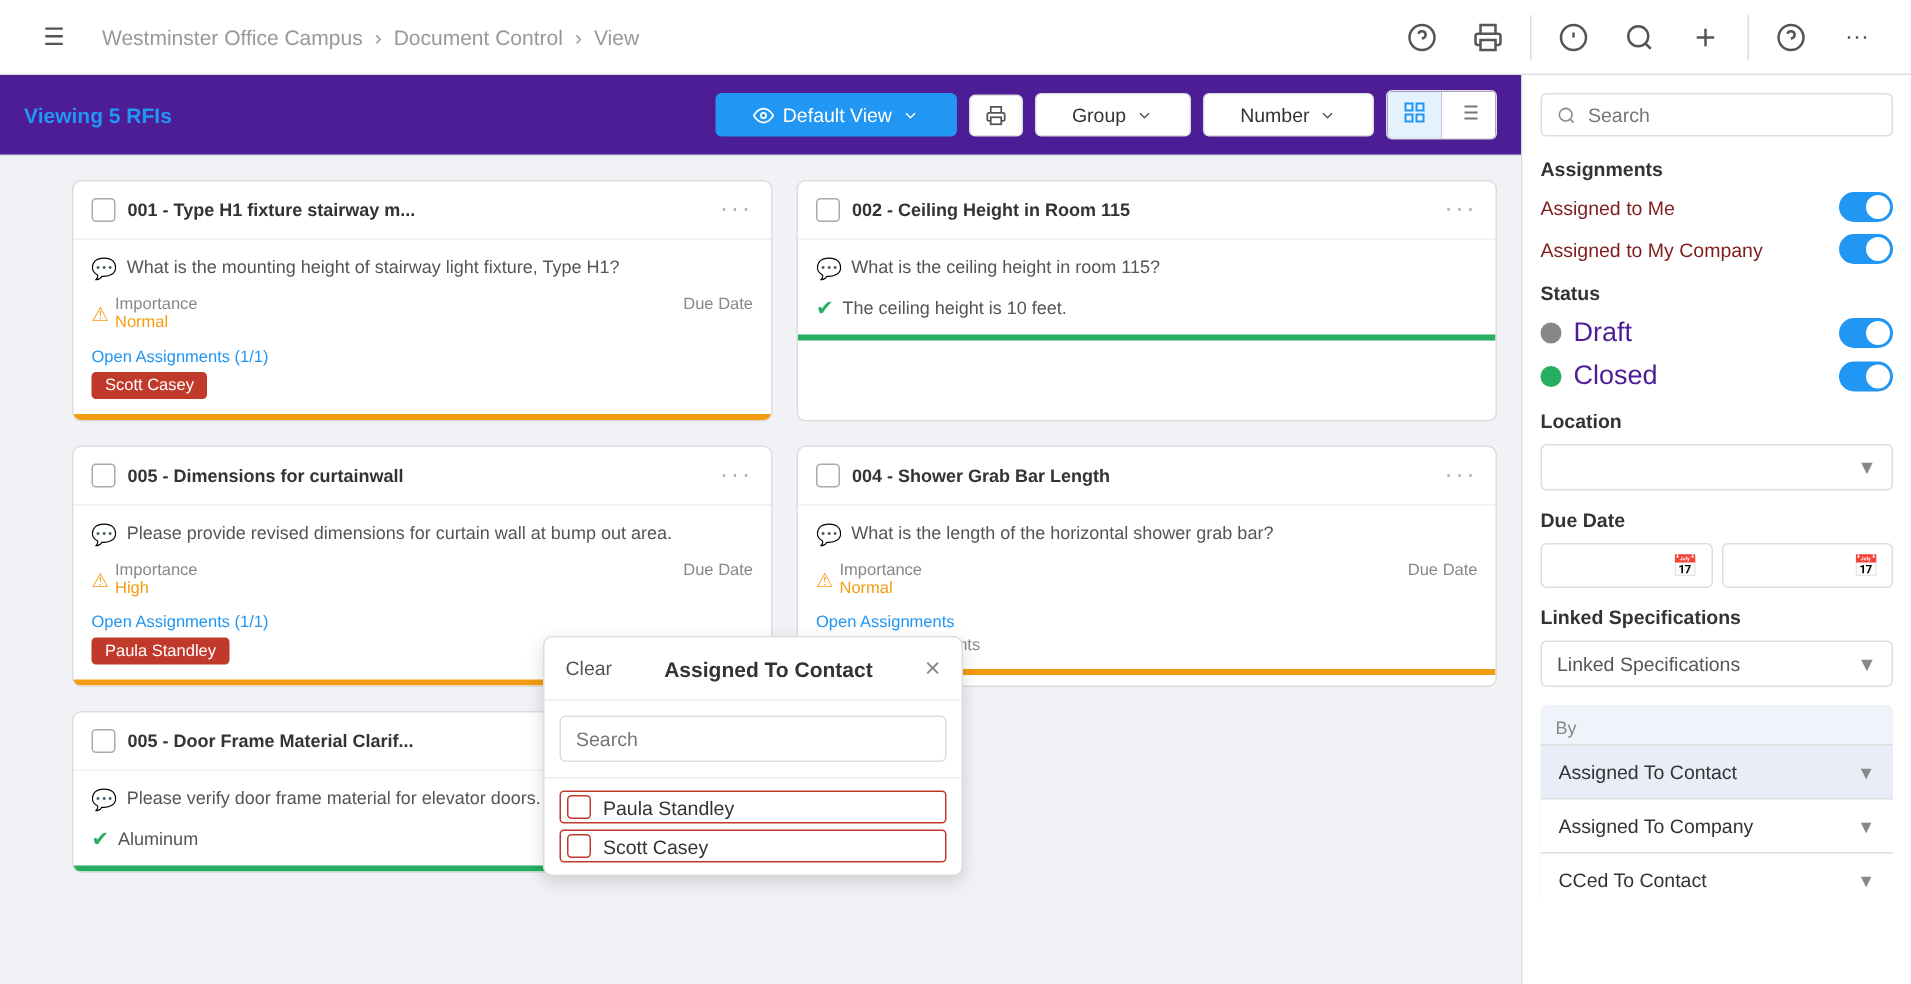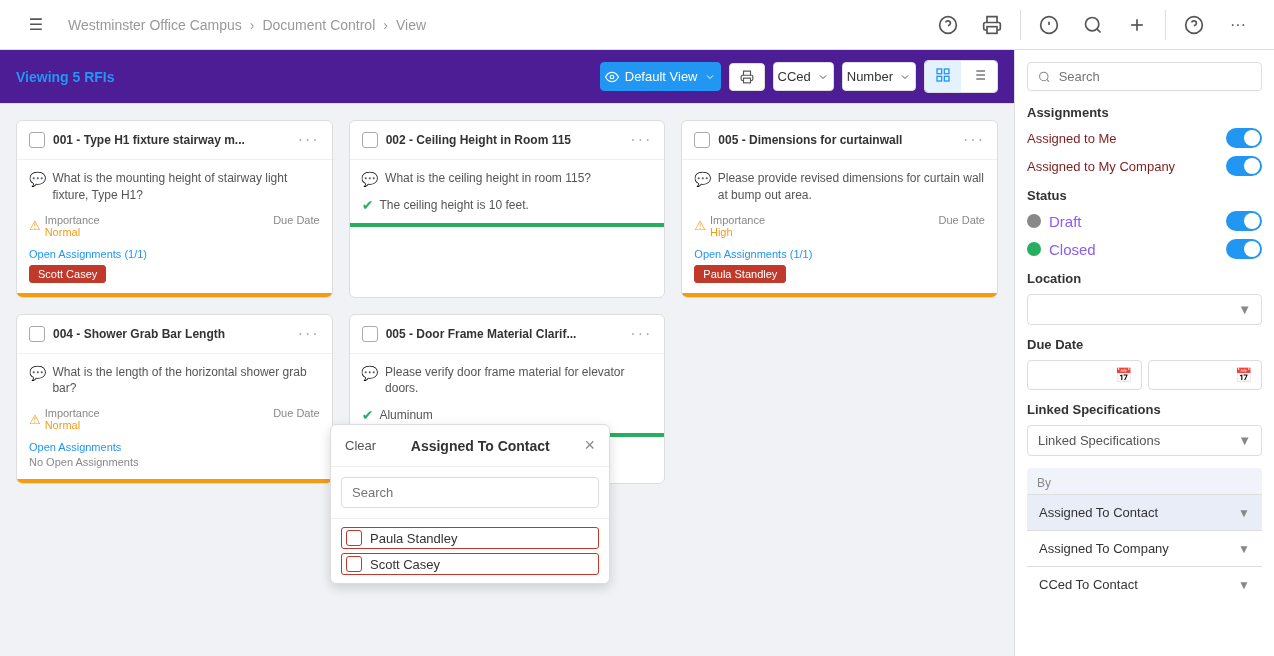--- a/index.html
+++ b/index.html
@@ -15,29 +15,29 @@
 
     
     .main-layout { display: flex; height: calc(100vh - 50px); overflow: hidden; }
 
     
     .content-area { flex: 1; display: flex; flex-direction: column; overflow: hidden; }
 
     
     .toolbar { background: #4c1d95; padding: 10px 16px; display: flex; align-items: center; gap: 8px; border-bottom: 1px solid #ddd; }
     .viewing-label { color: #2196f3; font-weight: 600; font-size: 14px; margin-right: auto; }
-    .btn { display: flex; align-items: center; gap: 6px; padding: 6px 4px; border-radius: 4px; border: 1px solid #ddd; background: white; cursor: pointer; font-size: 13px; color: #333; }
+    .btn { display: flex; align-items: center; gap: 6px; padding: 6px 24px; border-radius: 4px; border: 1px solid #ddd; background: white; cursor: pointer; font-size: 13px; color: #333; }
     .btn-view { background: #2196f3; color: white; border-color: #2196f3; }
     .btn-icon { padding: 6px 10px; }
     .view-toggle { display: flex; border: 1px solid #ddd; border-radius: 4px; overflow: hidden; }
     .view-toggle-btn { padding: 6px 10px; background: white; border: none; cursor: pointer; color: #777; }
     .view-toggle-btn.active { background: #e3f2fd; color: #2196f3; }
 
     
-    .cards-container { flex: 1; overflow-y: auto; padding: 16px; display: grid; grid-template-columns: repeat(3, 1fr); gap: 16px; align-content: start; position: relative; }
+    .cards-container { flex: 1; overflow-y: auto; padding: 16px; display: grid; grid-template-columns: repeat(2, 1fr); gap: 16px; align-content: start; position: relative; margin-left: 32px; }
 
     .card { background: white; border-radius: 6px; border: 1px solid #ddd; overflow: hidden; position: relative; }
     .card-header { display: flex; align-items: center; padding: 10px 12px; gap: 8px; border-bottom: 1px solid #f0f0f0; }
     .card-checkbox { width: 16px; height: 16px; border: 1px solid #aaa; border-radius: 3px; flex-shrink: 0; }
     .card-title { font-size: 12px; font-weight: 600; flex: 1; color: #333; }
     .card-menu { color: #aaa; cursor: pointer; font-size: 16px; letter-spacing: 2px; }
     .card-body { padding: 10px 12px; }
     .card-message { display: flex; gap: 6px; align-items: flex-start; margin-bottom: 10px; }
     .chat-icon { color: #5c9bd6; font-size: 14px; flex-shrink: 0; margin-top: 1px; }
     .card-desc { font-size: 12px; color: #555; line-height: 1.4; }
@@ -65,21 +65,21 @@
     .toggle-label { font-size: 13px; color: #7f1d1d; }
     .toggle { width: 36px; height: 20px; border-radius: 10px; background: #2196f3; position: relative; cursor: pointer; flex-shrink: 0; }
     .toggle::after { content: ''; position: absolute; width: 16px; height: 16px; border-radius: 50%; background: white; top: 2px; right: 2px; }
 
     .status-section { margin-top: 12px; }
     .status-row { display: flex; align-items: center; gap: 8px; margin-bottom: 8px; }
     .status-dot { width: 14px; height: 14px; border-radius: 50%; flex-shrink: 0; }
     .dot-gray { background: #888; }
     .dot-yellow { background: #f39c12; }
     .dot-green { background: #27ae60; }
-    .status-label { font-size: 15px; color: #8b5cf6; flex: 1; }
+    .status-label { font-size: 18px; color: #4c1d95; flex: 1; }
 
     .location-section { margin-top: 12px; }
     .select-box { border: 1px solid #ddd; border-radius: 4px; padding: 7px 10px; font-size: 13px; color: #333; width: 100%; display: flex; justify-content: space-between; align-items: center; cursor: pointer; background: white; }
     .select-arrow { color: #888; }
 
     .due-date-section { margin-top: 12px; }
     .date-inputs { display: flex; gap: 6px; margin-top: 6px; }
     .date-input { flex: 1; border: 1px solid #ddd; border-radius: 4px; padding: 6px 8px; display: flex; justify-content: flex-end; align-items: center; cursor: pointer; }
     .date-icon { color: #2196f3; font-size: 14px; }
 
@@ -183,21 +183,21 @@
           </svg>
       </button>
       <button class="btn btn-icon">
         <svg width="14" height="14" viewBox="0 0 24 24" fill="none" stroke="#555" stroke-width="2">
             <polyline points="6 9 6 2 18 2 18 9"></polyline>
             <path d="M6 18H4a2 2 0 0 1-2-2v-5a2 2 0 0 1 2-2h16a2 2 0 0 1 2 2v5a2 2 0 0 1-2 2h-2"></path>
             <rect x="6" y="14" width="12" height="8"></rect>
           </svg>
       </button>
       <button class="btn">
-        <span>CCed</span>
+        <span>Group</span>
         <svg width="12" height="12" viewBox="0 0 24 24" fill="none" stroke="#555" stroke-width="2">
             <polyline points="6 9 12 15 18 9"></polyline>
           </svg>
       </button>
       <button class="btn">
         <span>Number</span>
         <svg width="12" height="12" viewBox="0 0 24 24" fill="none" stroke="#555" stroke-width="2">
             <polyline points="6 9 12 15 18 9"></polyline>
           </svg>
       </button>

